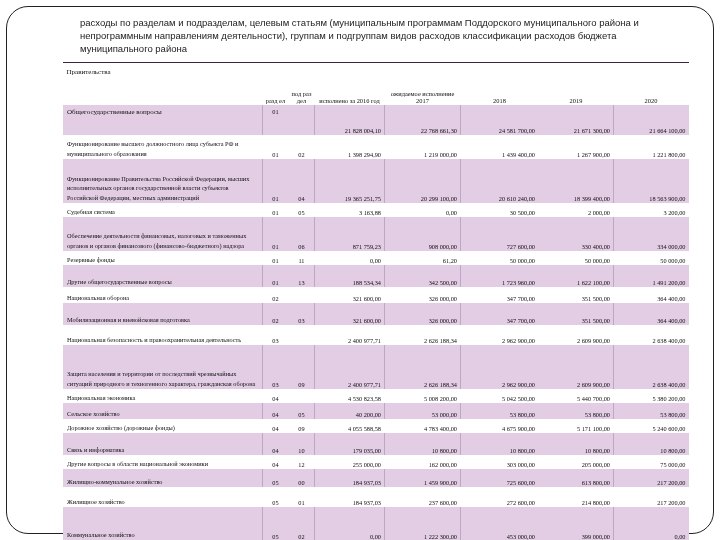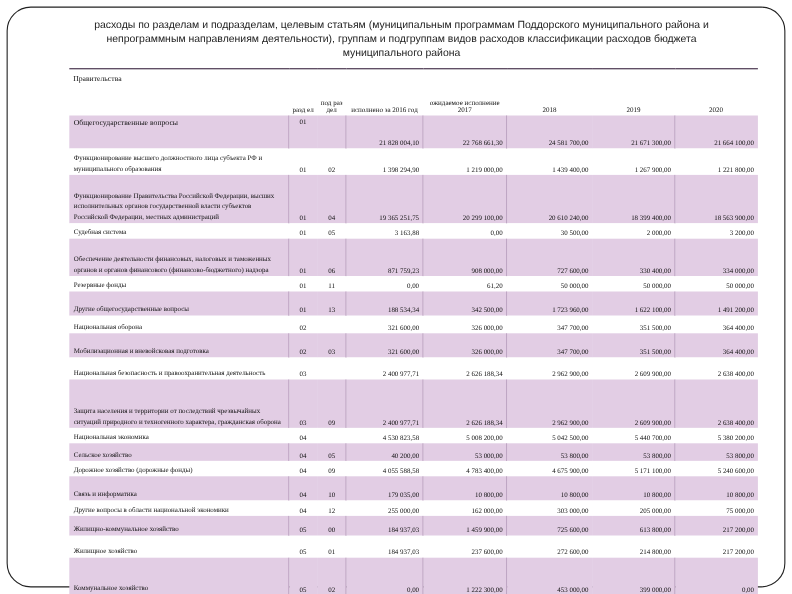--- a/index.html
+++ b/index.html
@@ -1,20 +1,20 @@
 <!DOCTYPE html>
 <html><head>
   <meta charset="utf-8">
   <style>
     html, body { margin: 0; padding: 0; background: #ffffff; }
     body { width: 720px; height: 540px; position: relative; overflow: hidden;
            font-family: "Liberation Serif", "DejaVu Serif", serif; color: #111; }
     .frame { position: absolute; left: 6px; top: 6px; width: 708px; height: 528px;
              border: 1.5px solid #222; border-radius: 22px; box-sizing: border-box; }
-    .title { position: absolute; left: 70px; top: 16px; width: 590px; text-align: center;
+    .title { position: absolute; left: 80px; top: 16px; width: 590px; 
              font-family: "Liberation Sans", "DejaVu Sans", sans-serif; font-size: 9.5px;
              line-height: 13px; color: #222; }
     .tbl-wrap { position: absolute; left: 62px; top: 62px; width: 626px; }
     table { border-collapse: collapse; width: 626px; table-layout: fixed; font-size: 6.3px; }
     thead tr { border-top: 1.5px solid #3a2540; }
     thead th { font-weight: normal; font-size: 6.4px; vertical-align: bottom; padding: 1px 2px;
                text-align: center; height: 36px; }
     thead th.name { text-align: left; vertical-align: top; font-size: 7px; padding-top: 5px; padding-left: 4px; }
     tbody tr.even td { background: #e2cde4; }
     tbody tr.odd td { background: #ffffff; }

